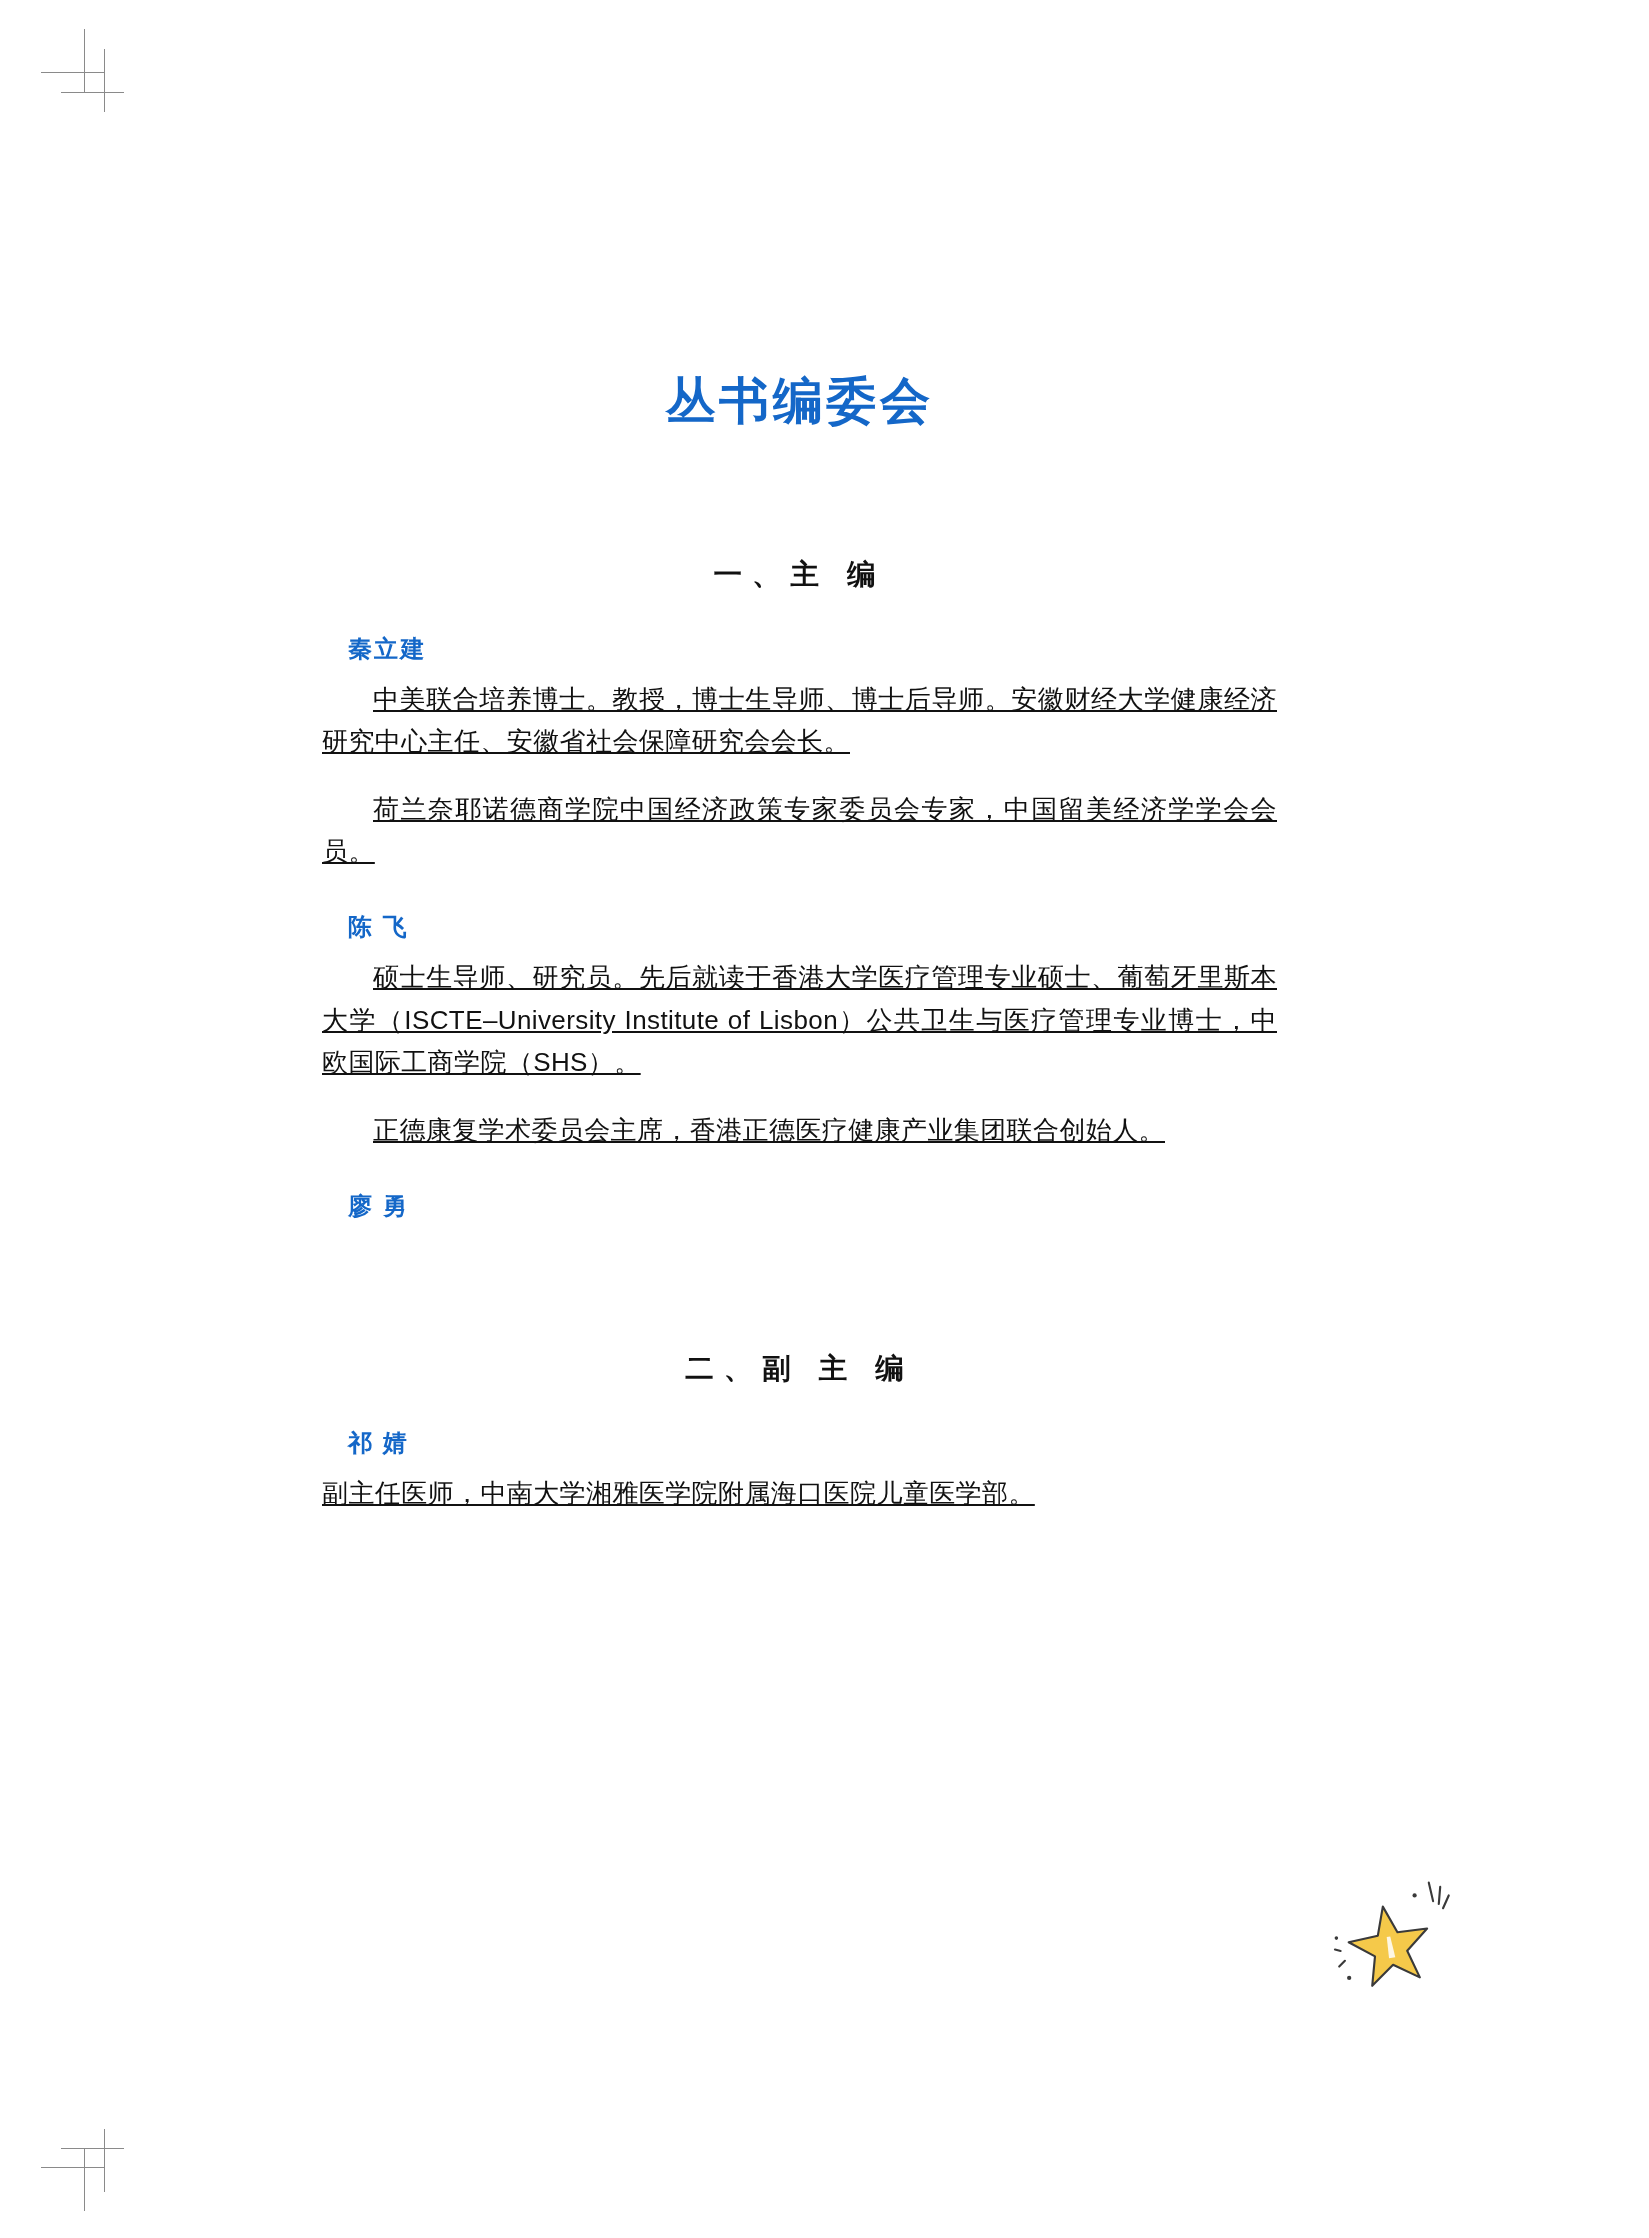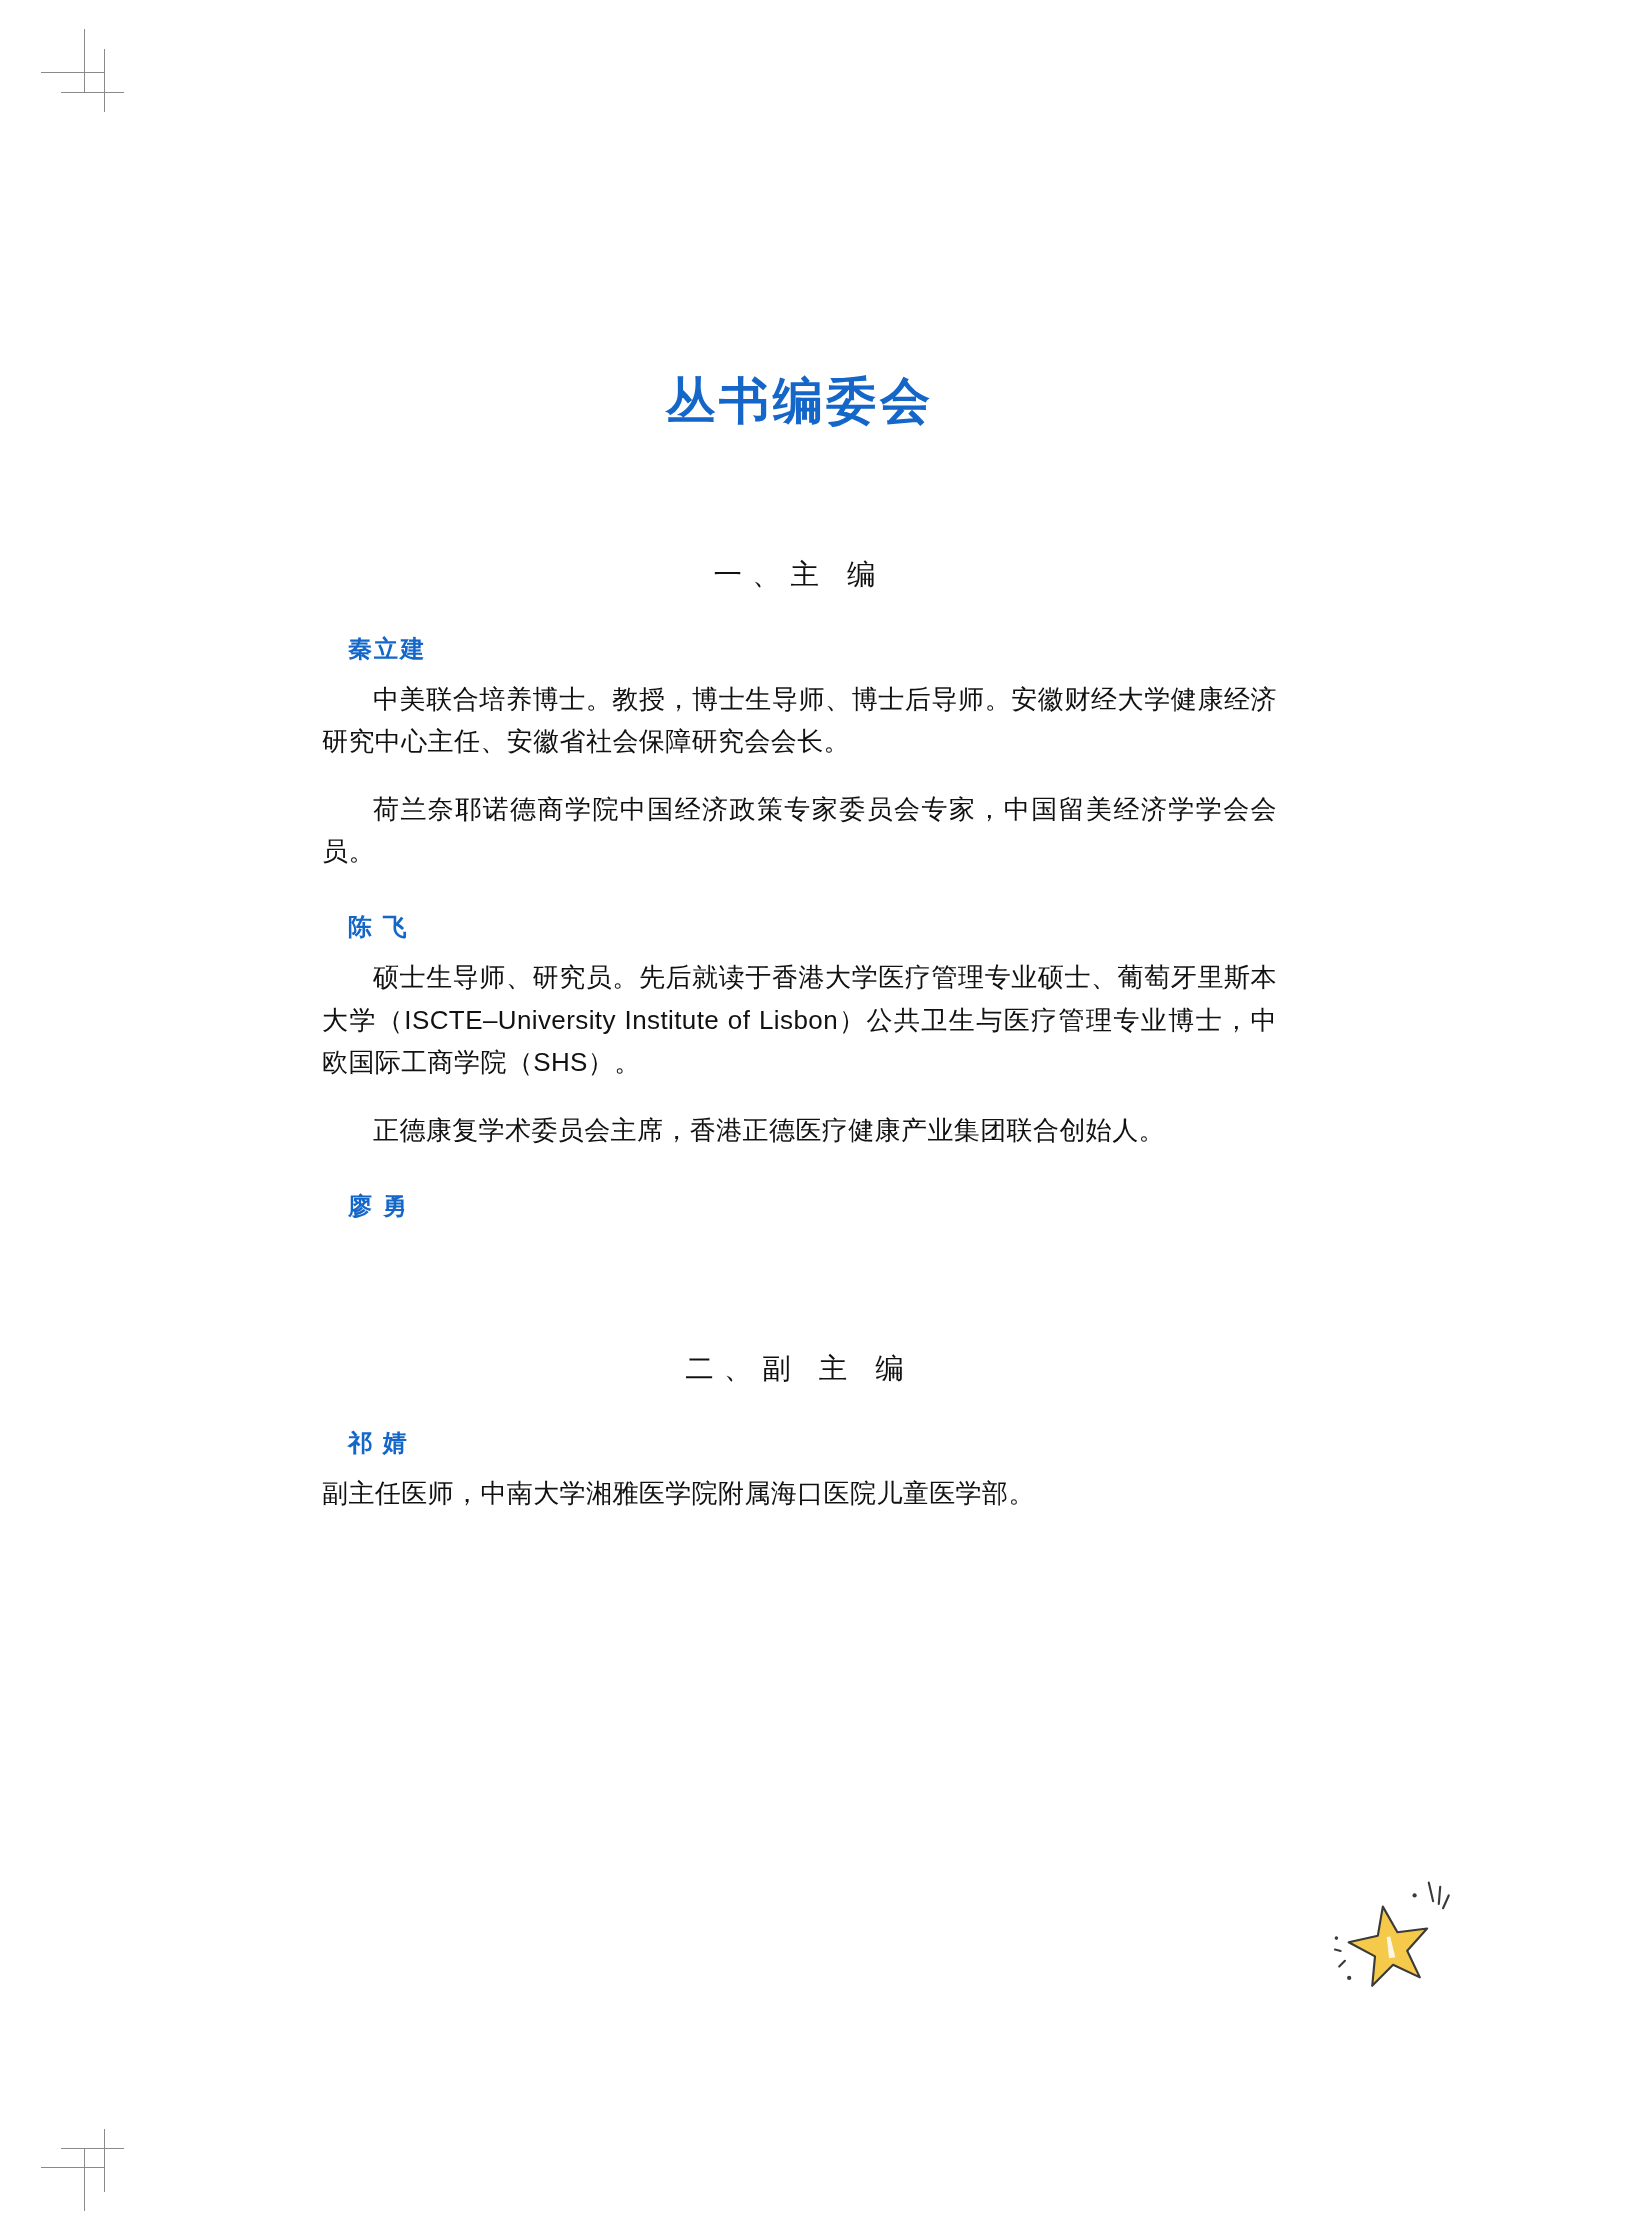--- a/index.html
+++ b/index.html
@@ -77,21 +77,21 @@
     line-height: 1.2;
   }
 
   .section-heading {
     text-align: center;
     font-size: 28.5px;
     color: #111111;
     letter-spacing: 10px;
     margin-top: 125px;
     margin-bottom: 0;
-    font-weight: normal;
+    font-weight: bold;
   }
   .section-heading.second {
     margin-top: 128px;
   }
 
   .person-name {
     color: #1467c8;
     font-size: 24px;
     font-weight: bold;
     letter-spacing: 2.1px;
@@ -101,20 +101,21 @@
   }
 
   .para {
     font-size: 26px;
     line-height: 1.62;
     color: #111111;
     text-align: justify;
     text-justify: inter-ideograph;
     margin-top: 13px;
     letter-spacing: 0.4px;
+    text-decoration: underline;
   }
   .para.indent {
     text-indent: 51px;
   }
   .para.tight {
     margin-top: 10px;
   }
 
   
   .sticker {

